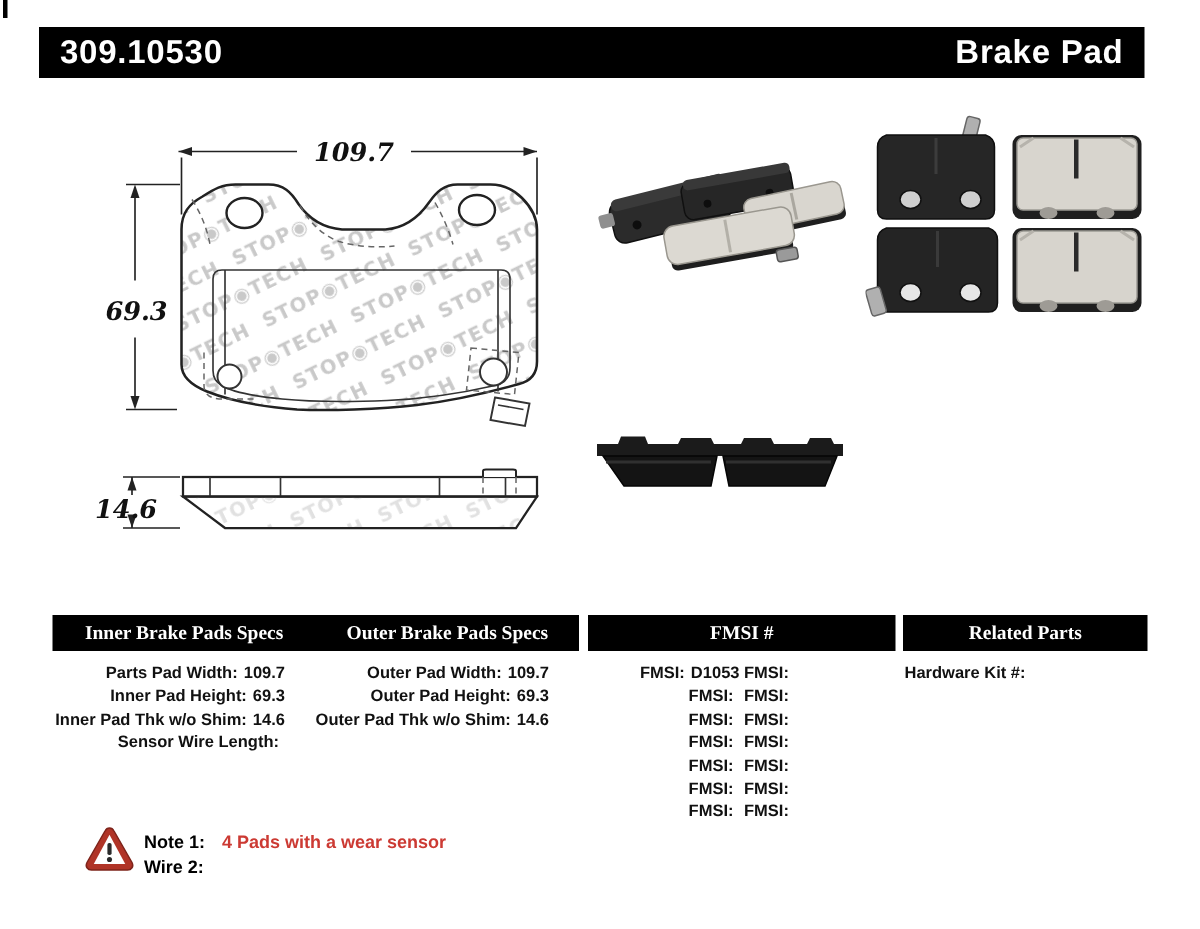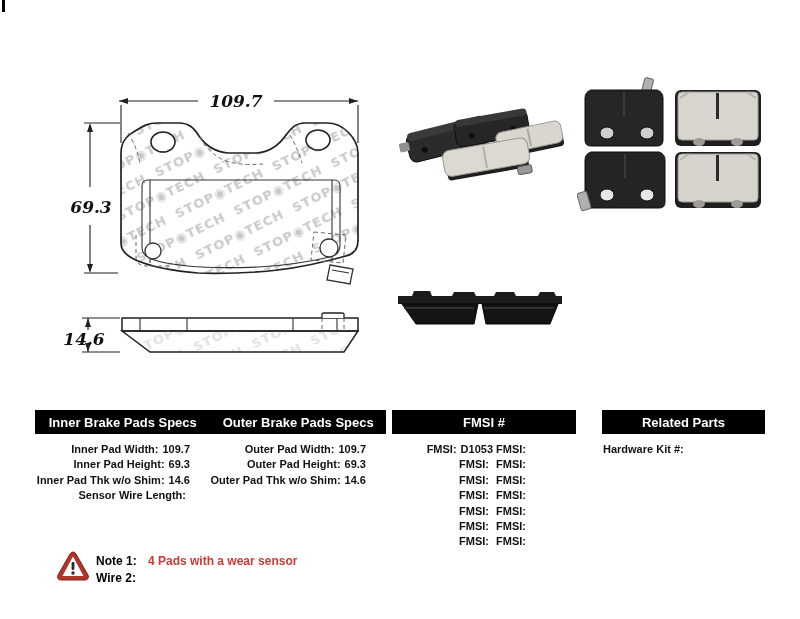--- a/index.html
+++ b/index.html
@@ -7,24 +7,24 @@
         font-family:"Liberation Sans",sans-serif;color:#111;}
   .abs{position:absolute;}
   
   #title-bar{left:26px;top:18px;width:737px;height:34px;background:#000;color:#fff;
              display:flex;justify-content:space-between;align-items:center;
              padding:0 14px;box-sizing:border-box;}
   #title-bar .t{font-size:22px;font-weight:bold;letter-spacing:.5px;}
   #edge-mark{left:2px;top:0;width:3px;height:12px;background:#000;}
   
   .hbar{top:410px;height:24px;background:#000;color:#fff;display:flex;
-        align-items:center;justify-content:center;font-size:13px;font-weight:bold;}
+        align-items:center;justify-content:center;font-size:13px;font-weight:bold;font-family:Liberation Serif, serif;}
   #bar-specs{left:35px;width:351px;}
   #bar-specs .half{flex:1;text-align:center;}
-  #bar-fmsi{left:392px;width:184px;}
+  #bar-fmsi{left:392px;width:205px;}
   #bar-related{left:602px;width:163px;}
   
   .col{top:442px;font-size:11px;font-weight:bold;line-height:15.4px;white-space:nowrap;}
   #col-inner{left:35px;width:155px;text-align:right;}
   #col-outer{left:210px;width:156px;text-align:right;}
   #col-fmsi-1{left:393px;width:100px;text-align:right;}
   #col-fmsi-2{left:496px;width:100px;text-align:left;}
   #col-related{left:603px;width:160px;text-align:left;}
   .val{padding-left:4px;}
   
@@ -41,20 +41,24 @@
   .thin{stroke:#333;stroke-width:1.1;fill:none;}
   .dashed{stroke:#666;stroke-width:1;fill:none;stroke-dasharray:4 3;}
 </style>
 </head>
 <body>
 
 <div id="page">
 
   <div id="edge-mark" class="abs"></div>
 
+  <div id="title-bar" class="abs">
+    <span class="t">309.10530</span>
+    <span class="t">Brake Pad</span>
+  </div>
 
   <svg class="abs" style="left:58px;top:85px;" width="344" height="210" viewBox="0 0 344 210">
     <defs>
       <pattern id="wm" patternUnits="userSpaceOnUse" width="108" height="46" patternTransform="rotate(-26 170 100)">
         <text x="2" y="16" class="wm-text">STOP◉TECH</text>
         <text x="-52" y="39" class="wm-text">STOP◉TECH</text>
         <text x="56" y="39" class="wm-text">STOP◉TECH</text>
       </pattern>
     </defs>
 
@@ -215,21 +219,21 @@
     <span class="half">Outer Brake Pads Specs</span>
   </div>
   <div id="bar-fmsi" class="hbar abs">
     <span>FMSI #</span>
   </div>
   <div id="bar-related" class="hbar abs">
     <span>Related Parts</span>
   </div>
 
   <div id="col-inner" class="col abs">
-    <div class="spec-row"><span>Inner Pad Width:</span><span class="val">109.7</span></div>
+    <div class="spec-row"><span>Parts Pad Width:</span><span class="val">109.7</span></div>
     <div class="spec-row"><span>Inner Pad Height:</span><span class="val">69.3</span></div>
     <div class="spec-row"><span>Inner Pad Thk w/o Shim:</span><span class="val">14.6</span></div>
     <div class="spec-row"><span>Sensor Wire Length:</span><span class="val"></span></div>
   </div>
 
   <div id="col-outer" class="col abs">
     <div class="spec-row"><span>Outer Pad Width:</span><span class="val">109.7</span></div>
     <div class="spec-row"><span>Outer Pad Height:</span><span class="val">69.3</span></div>
     <div class="spec-row"><span>Outer Pad Thk w/o Shim:</span><span class="val">14.6</span></div>
   </div>

